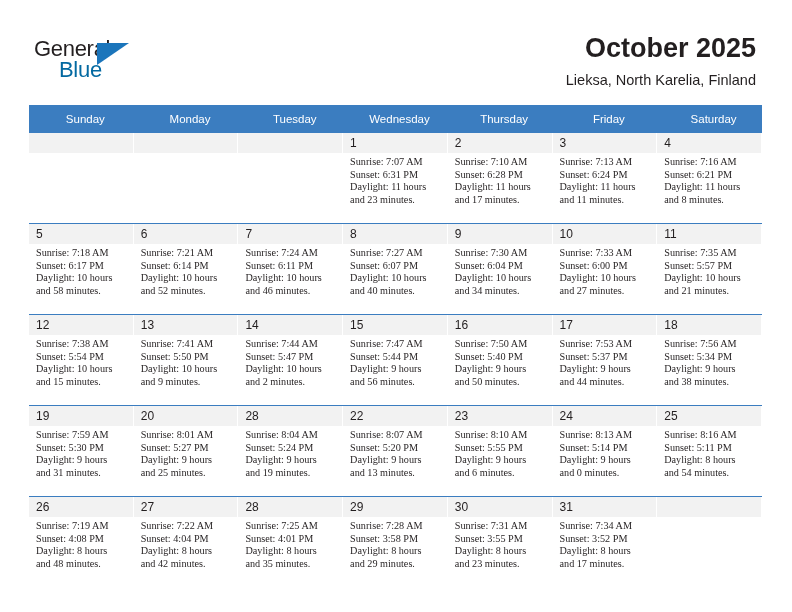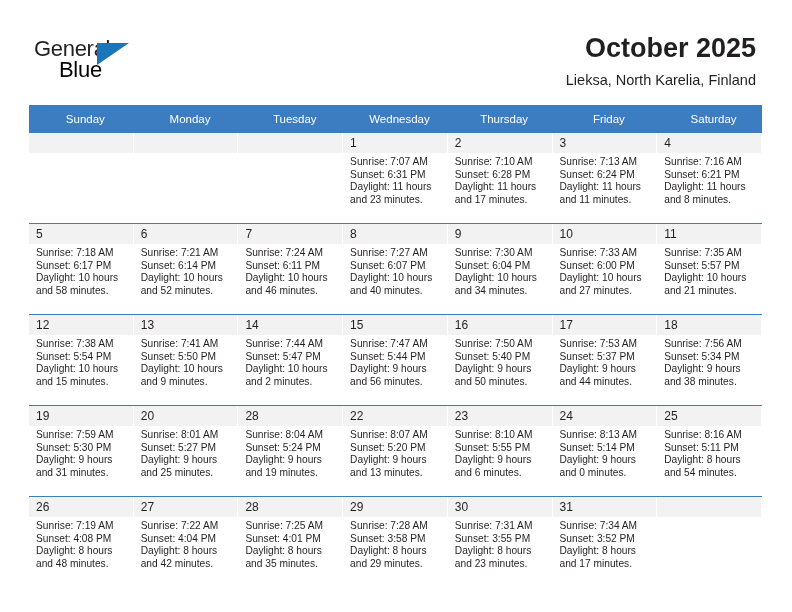--- a/index.html
+++ b/index.html
@@ -44,21 +44,21 @@
     letter-spacing: -0.3px;
     color: #231f20;
     font-family: "Liberation Sans", sans-serif;
   }
   .logo-blue {
     position: absolute;
     left: 25px;
     top: 21px;
     font-size: 22px;
     letter-spacing: -0.3px;
-    color: #000000;
+    color: #0369a1;
     font-family: "Liberation Sans", sans-serif;
   }
   .logo-tri {
     position: absolute;
     left: 63px;
     top: 7px;
     width: 0;
     height: 0;
     border-left: 32px solid #1b75bb;
     border-bottom: 22px solid transparent;
@@ -137,20 +137,21 @@
   }
   .cell-empty .daynum {
     background: #f2f2f2;
     color: transparent;
   }
   .info {
     padding: 3px 6px 0 7px;
     font-size: 10.2px;
     line-height: 12.6px;
     color: #231f20;
+    font-family: Liberation Serif, serif;
   }
   .info div {
     white-space: nowrap;
   }
 </style>
 </head>
 <body>
 
 <div class="page">
 

